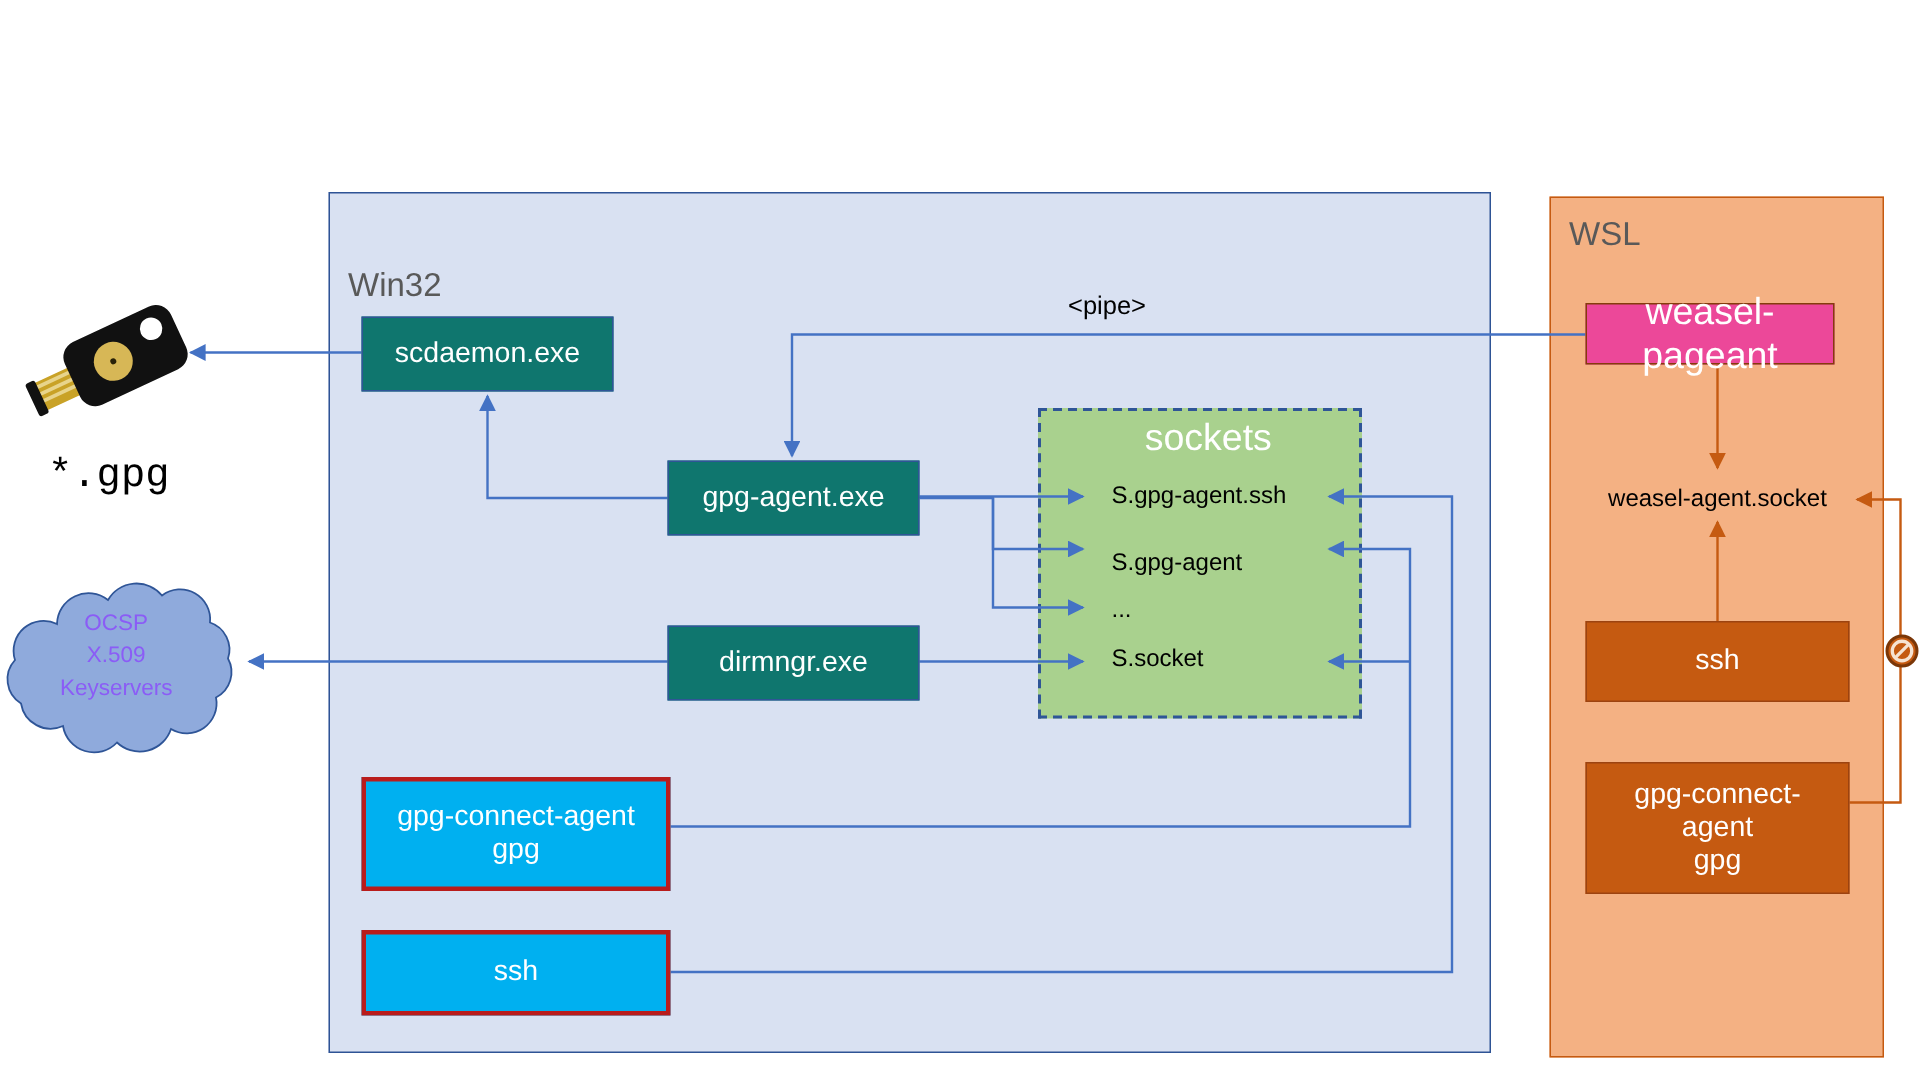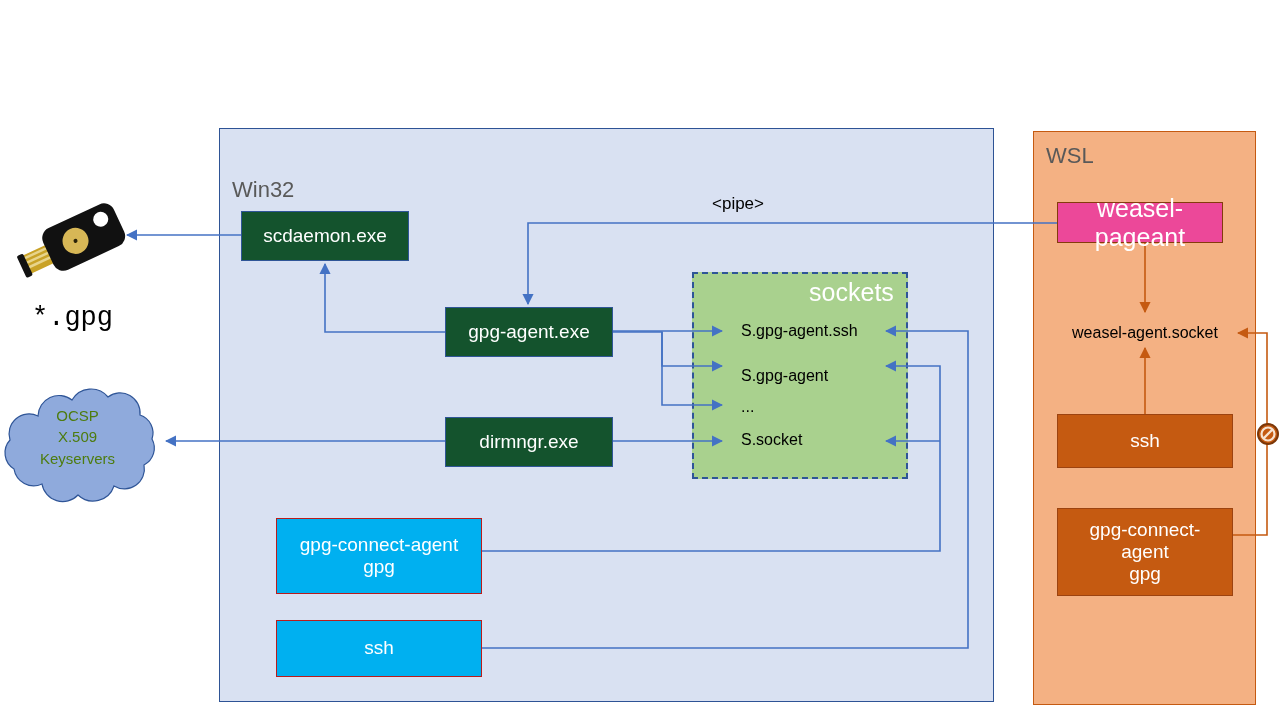--- a/index.html
+++ b/index.html
@@ -62,29 +62,28 @@
     box-sizing: border-box;
     display: flex;
     align-items: center;
     justify-content: center;
     text-align: center;
     color: #ffffff;
     line-height: 1.16;
   }
 
   .node-blue {
-    background: #14532d;
+    background: #0f766e;
     border: 1px solid #2F5597;
     font-size: 19px;
   }
   .node-cyan {
     background: #00B0F0;
-    border: 1px solid #b91c1c;
+    border: 3px solid #b91c1c;
     font-size: 19px;
-    margin-left: 35px;
   }
   .node-brown {
     background: #ec4899;
     border: 1px solid #843C0C;
     font-size: 25px;
   }
   .node-orange {
     background: #C55A11;
     border: 1px solid #9C4310;
     font-size: 19px;
@@ -111,21 +110,20 @@
     border: 2px dashed #2F5597;
   }
   .sockets-title {
     position: absolute;
     left: 692px; top: 280px;
     width: 227px;
     text-align: center;
     color: #ffffff;
     font-size: 25px;
     line-height: 1;
-    padding-left: 46px;
   }
   .socket-label {
     position: absolute;
     font-size: 16px;
     color: #000000;
     line-height: 1;
     white-space: nowrap;
   }
   .sl-0 { left: 741px; top: 323px; }
   .sl-1 { left: 741px; top: 368px; }
@@ -161,21 +159,21 @@
   .cloud-wrap {
     position: absolute;
     left: 0px; top: 383px;
     width: 165px; height: 122px;
   }
   .cloud-text {
     position: absolute;
     left: 0px; top: 405px;
     width: 155px;
     text-align: center;
-    color: #4d7c0f;
+    color: #8b5cf6;
     font-size: 15px;
     line-height: 1.42;
   }
 
   
   .yubikey-wrap {
     position: absolute;
     left: 12px; top: 196px;
     width: 118px; height: 95px;
   }

